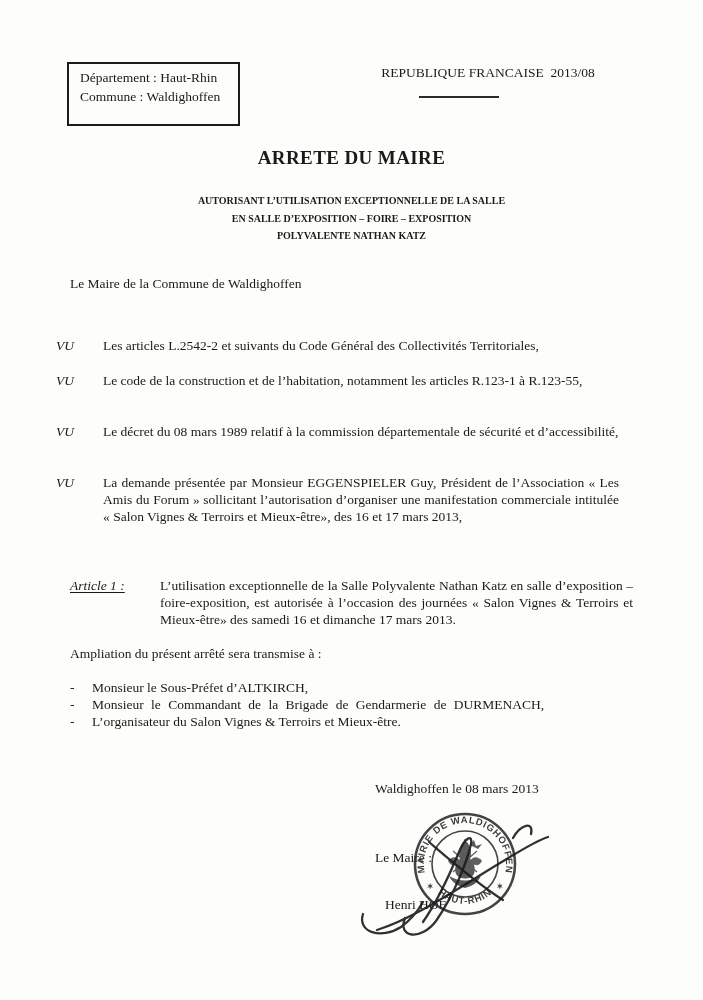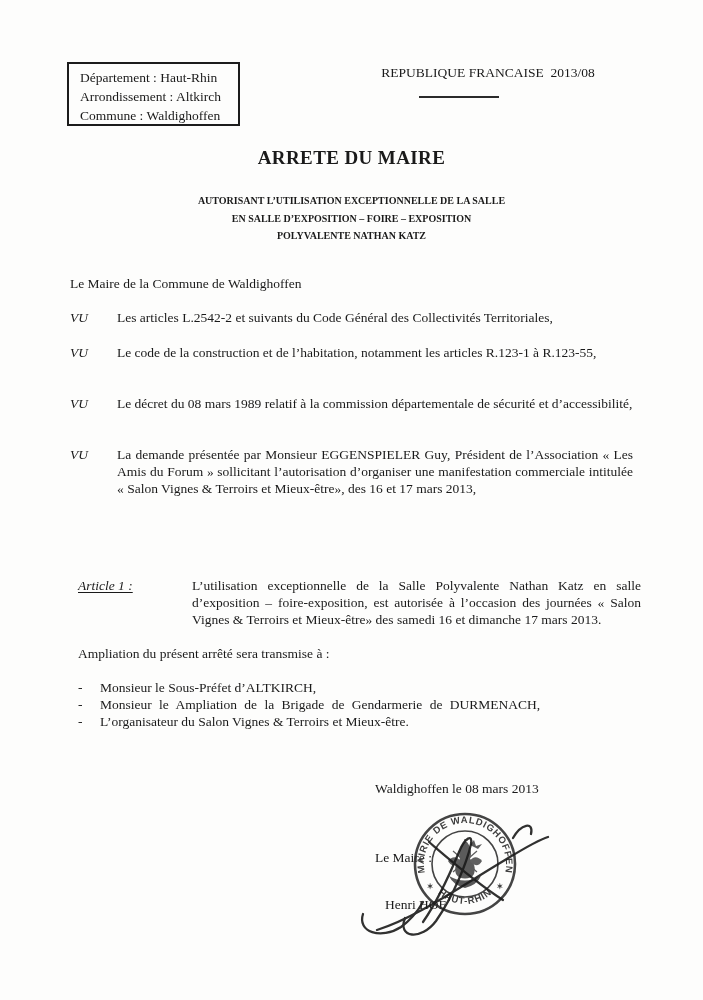--- a/index.html
+++ b/index.html
@@ -15,26 +15,26 @@
     left:67px;top:62px;width:173px;height:64px;box-sizing:border-box;
     border:2px solid #1c1c1c;padding:4px 15px 0 11px;line-height:19px;
   }
   .republic{left:355px;top:64px;width:266px;text-align:center;white-space:pre;}
   .republic-rule{left:419px;top:96px;width:80px;height:0;border-top:2px solid #2b2b2b;}
   
   .doc-title{left:0;top:149px;width:703px;text-align:center;font-weight:bold;font-size:19px;letter-spacing:.4px;}
   .doc-subtitle{left:70px;top:192px;width:563px;text-align:center;font-weight:bold;font-size:10px;line-height:17.5px;}
   
   .intro{left:70px;top:275px;}
-  .vu{left:70px;width:563px;display:flex;}
+  .vu{left:56px;width:563px;display:flex;margin-top:28px;}
   .vu-label{width:47px;flex:none;font-style:italic;}
   .vu-text{flex:1;text-align:justify;}
   .arrete-hd{left:0;top:546px;width:703px;text-align:center;font-weight:bold;font-size:14px;letter-spacing:.6px;}
   .arrete-hd span{text-decoration:underline;text-underline-offset:3px;}
-  .article{left:78px;width:563px;display:flex;gap:24px;}
+  .article{left:70px;width:563px;display:flex;}
   .article-label{width:90px;flex:none;font-style:italic;text-decoration:underline;text-underline-offset:2px;white-space:nowrap;}
   .article-body{flex:1;text-align:justify;}
   .bullets{margin-top:17px;}
   .bullet{display:flex;}
   .bullet:nth-child(2) .bullet-text{word-spacing:4px;}
   .bullet-dash{width:22px;flex:none;}
   .bullet-text{flex:1;text-align:justify;}
   
   .sig-place{left:375px;top:780px;}
   .sig-role{left:375px;top:813px;margin-top:36px;}
@@ -42,21 +42,20 @@
   .stamp-wrap{left:410px;top:809px;width:110px;height:110px;z-index:2;}
   .sign-wrap{left:355px;top:790px;width:220px;height:160px;z-index:3;pointer-events:none;}
 </style>
 </head>
 <body>
 
 <div class="page">
 
   <div class="abs hdr-box">
     <div>Département : Haut-Rhin</div>
-    <div>Arrondissement : Altkirch</div>
     <div>Commune : Waldighoffen</div>
   </div>
 
   <div class="abs republic">REPUBLIQUE FRANCAISE  2013/08</div>
   <div class="abs republic-rule"></div>
 
   <div class="abs doc-title">ARRETE DU MAIRE</div>
   <div class="abs doc-subtitle">
     <div>AUTORISANT L’UTILISATION EXCEPTIONNELLE DE LA SALLE</div>
     <div>EN SALLE D’EXPOSITION – FOIRE – EXPOSITION</div>
@@ -91,21 +90,21 @@
   <div class="abs article" style="top:645px">
     <span class="article-body">
       <span>Ampliation du présent arrêté sera transmise à :</span>
       <span class="bullets" style="display:block">
         <span class="bullet">
           <span class="bullet-dash">-</span>
           <span class="bullet-text">Monsieur le Sous-Préfet d’ALTKIRCH,</span>
         </span>
         <span class="bullet">
           <span class="bullet-dash">-</span>
-          <span class="bullet-text">Monsieur le Ampliation de la Brigade de Gendarmerie de DURMENACH,</span>
+          <span class="bullet-text">Monsieur le Commandant de la Brigade de Gendarmerie de DURMENACH,</span>
         </span>
         <span class="bullet">
           <span class="bullet-dash">-</span>
           <span class="bullet-text">L’organisateur du Salon Vignes &amp;  Terroirs et Mieux-être.</span>
         </span>
       </span>
     </span>
   </div>
 
   <div class="abs sig-place">Waldighoffen le 08 mars 2013</div>

